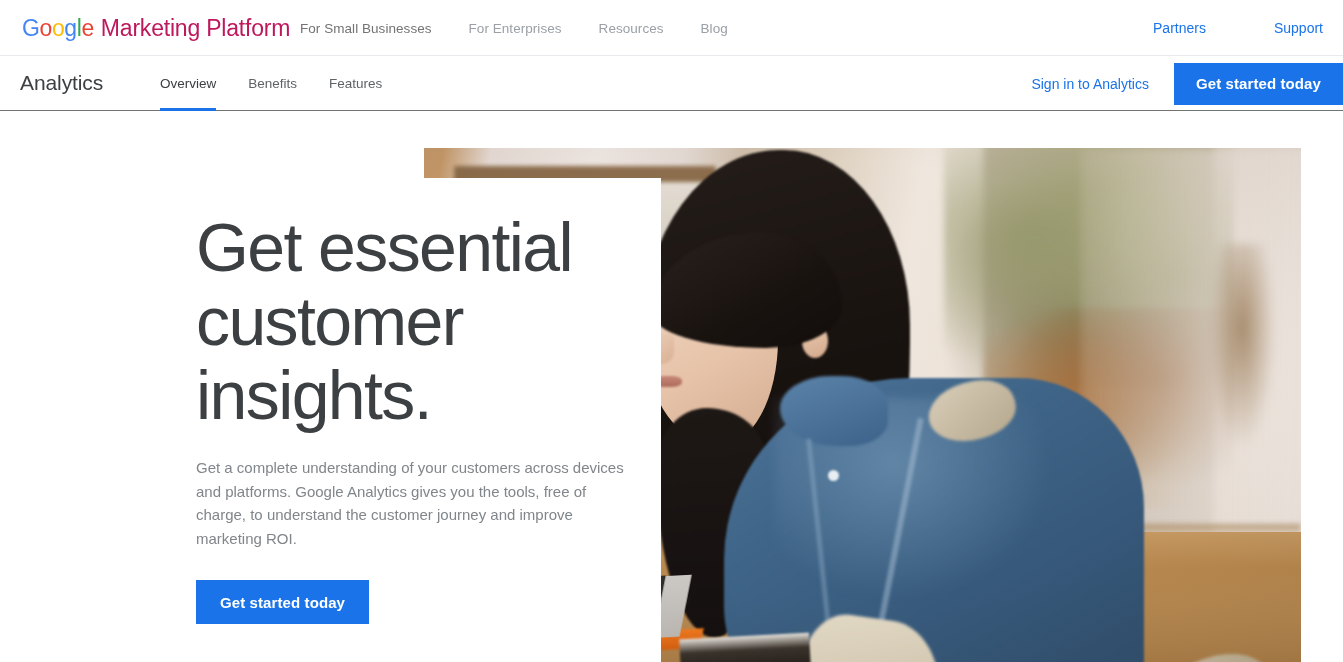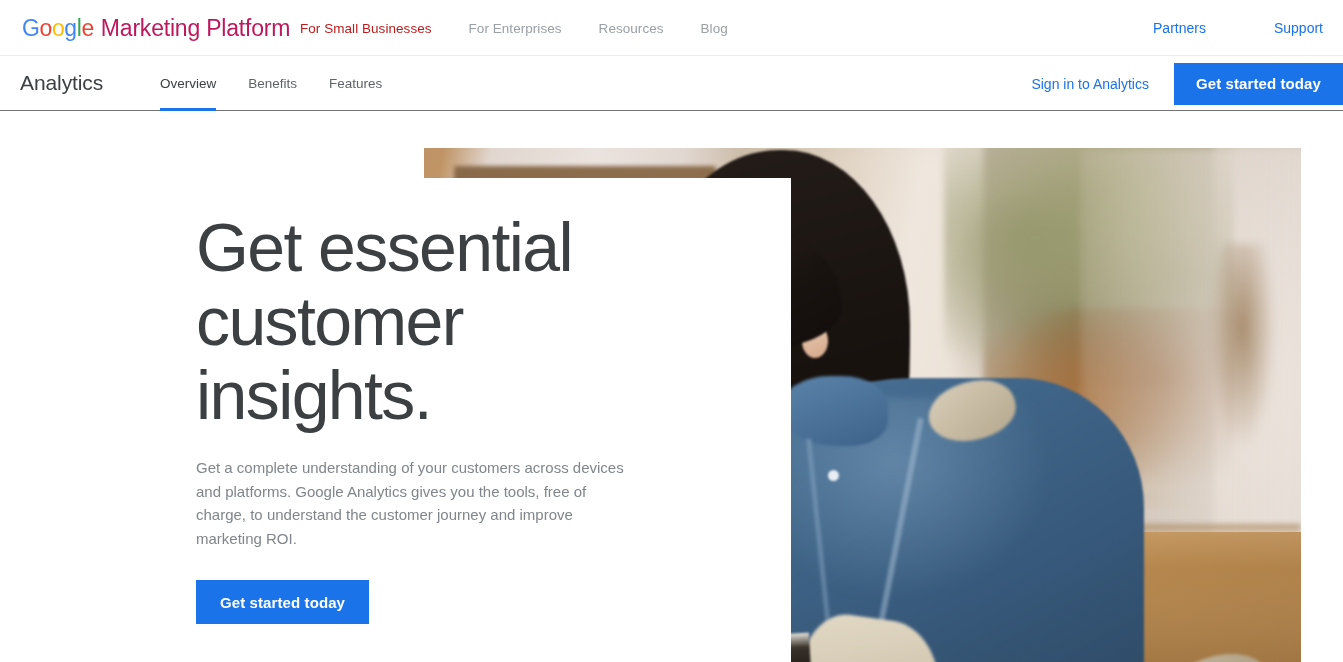--- a/index.html
+++ b/index.html
@@ -43,21 +43,21 @@
   .top-nav {
     position: absolute; left: 300px; top: 50%;
     transform: translateY(-50%);
     display: flex; align-items: center;
   }
   .top-nav-item {
     font-size: 13.5px; color: #9aa0a6;
     margin-right: 37px; white-space: nowrap;
     cursor: pointer; letter-spacing: 0.05px;
   }
-  .top-nav-item.active { color: #b91c1c; }
+  .top-nav-item.active { color: #737373; }
   .top-nav-item:last-child { margin-right: 0; }
 
   .top-right {
     position: absolute; right: 20px; top: 50%;
     transform: translateY(-50%);
     display: flex; align-items: center; gap: 24px;
   }
   .top-right-link {
     font-size: 14px; color: #1a73e8; font-weight: 500;
     margin-left: 44px; white-space: nowrap; cursor: pointer;
@@ -436,21 +436,21 @@
   }
   .ph-vignette {
     position: absolute; inset: 0;
     background: radial-gradient(ellipse at 45% 45%, rgba(0,0,0,0) 55%, rgba(60,40,20,0.10) 100%);
     pointer-events: none;
   }
 
   
   .hero-card {
     position: absolute; left: 0; top: 66px;
-    width: 791px; height: 484px;
+    width: 661px; height: 484px;
     background: #ffffff;
   }
   .hero-inner {
     position: absolute; left: 196px; top: 0; width: 440px;
   }
   .hero-title {
     font-size: 68px;
     line-height: 74px;
     color: #3c4043;
     font-weight: 300;

